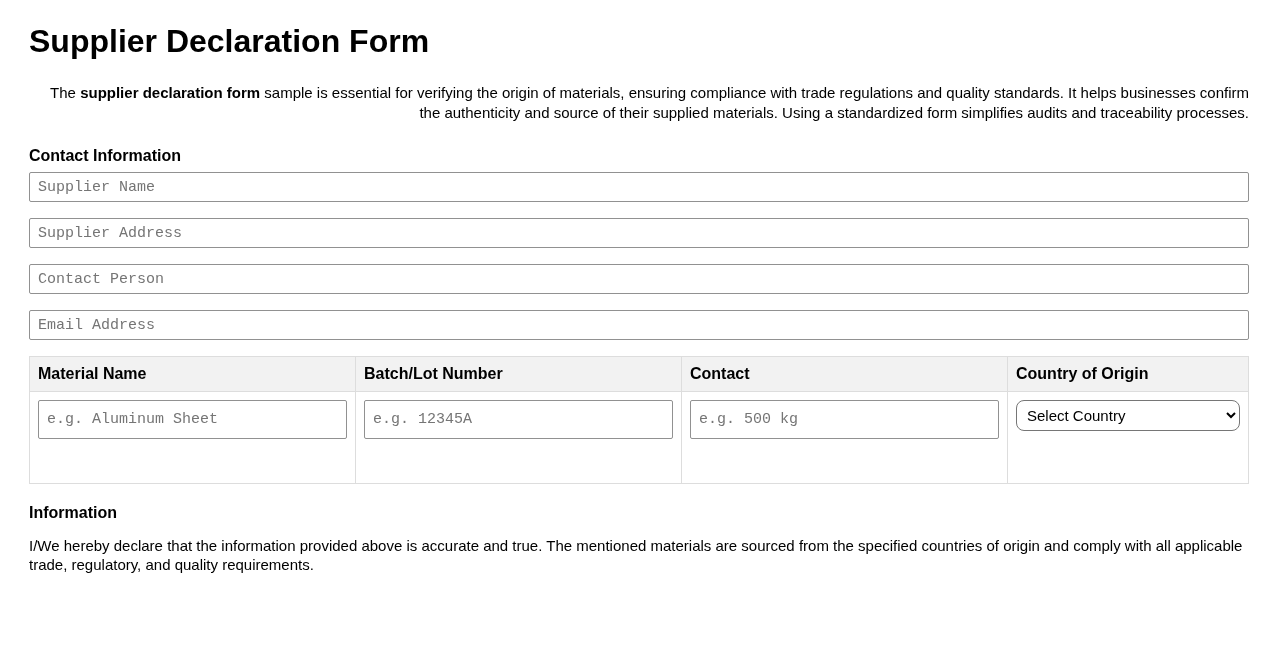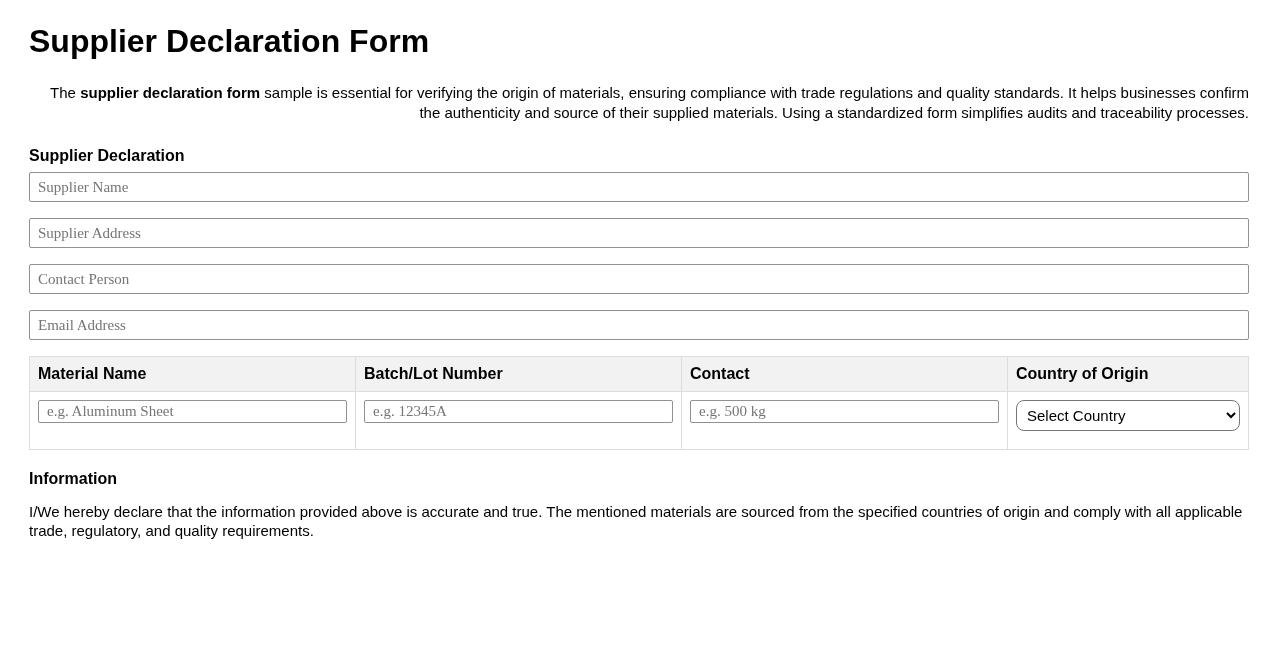--- a/index.html
+++ b/index.html
@@ -36,21 +36,21 @@
     line-height: 18px;
     font-weight: bold;
   }
   .section-heading.mt-lg { margin-top: 36px; margin-bottom: 5px; }
   .section-heading.mt-md { margin-top: 20px; margin-bottom: 15px; }
   input.text-input {
     display: block;
     width: 100%;
     height: 30px;
     padding: 0 8px;
-    font-family: Liberation Serif, serif;
+    font-family: Liberation Mono, monospace;
     font-size: 15px;
     color: #000000;
     border: 1px solid #919191;
     border-radius: 2px;
     background: #ffffff;
     outline: none;
   }
   input.text-input::placeholder { color: #757575; opacity: 1; }
   .field-stack input.text-input { margin-bottom: 16px; }
   table.material-table {
@@ -69,22 +69,22 @@
     font-weight: bold;
     padding: 8px;
     line-height: 18px;
   }
   table.material-table td {
     border: 1px solid #dddddd;
     padding: 8px;
     vertical-align: top;
   }
   table.material-table td input.text-input {
-    height: 23px;
-    margin-bottom: 18px;
+    height: 39px;
+    margin-bottom: 36px;
   }
   select.country-select {
     width: 100%;
     height: 31px;
     font-family: "Liberation Sans", sans-serif;
     font-size: 15px;
     color: #000000;
     padding: 4px 6px;
     border: 1px solid #767676;
     border-radius: 8px;
@@ -98,21 +98,21 @@
 </style>
 </head>
 <body>
 
 <div class="page">
 
   <h1 class="page-title">Supplier Declaration Form</h1>
 
   <p class="intro"><span>The </span><b>supplier declaration form</b><span> sample is essential for verifying the origin of materials, ensuring compliance with trade regulations and quality standards. It helps businesses confirm the authenticity and source of their supplied materials. Using a standardized form simplifies audits and traceability processes.</span></p>
 
-  <h3 class="section-heading">Supplier Declaration</h3>
+  <h3 class="section-heading">Contact Information</h3>
 
   <div class="field-stack">
     <input type="text" class="text-input" placeholder="Supplier Name" style="">
     <input type="text" class="text-input" placeholder="Supplier Address" style="">
     <input type="text" class="text-input" placeholder="Contact Person" style="">
     <input type="text" class="text-input" placeholder="Email Address" style="">
   </div>
 
 
   <table class="material-table">

